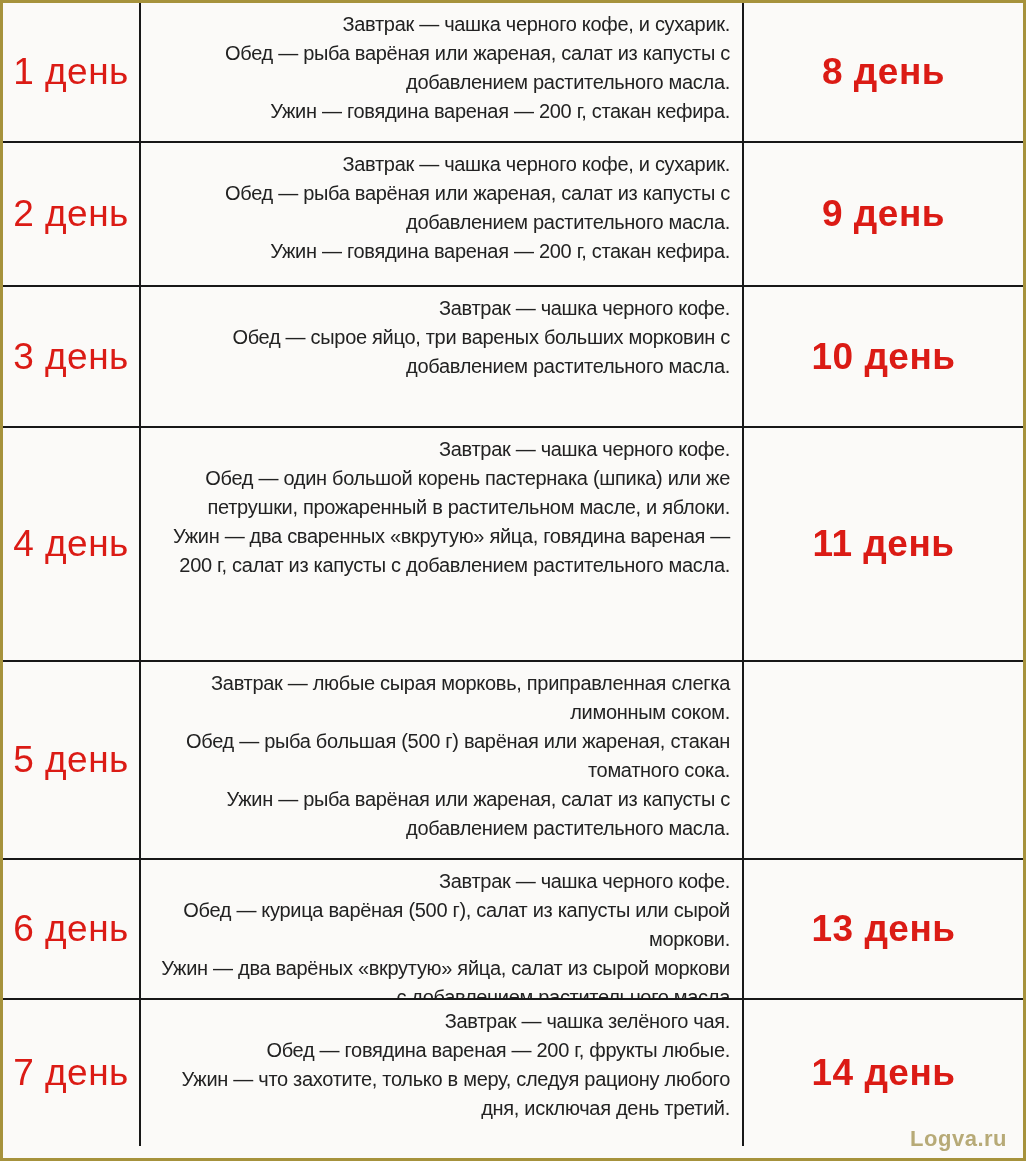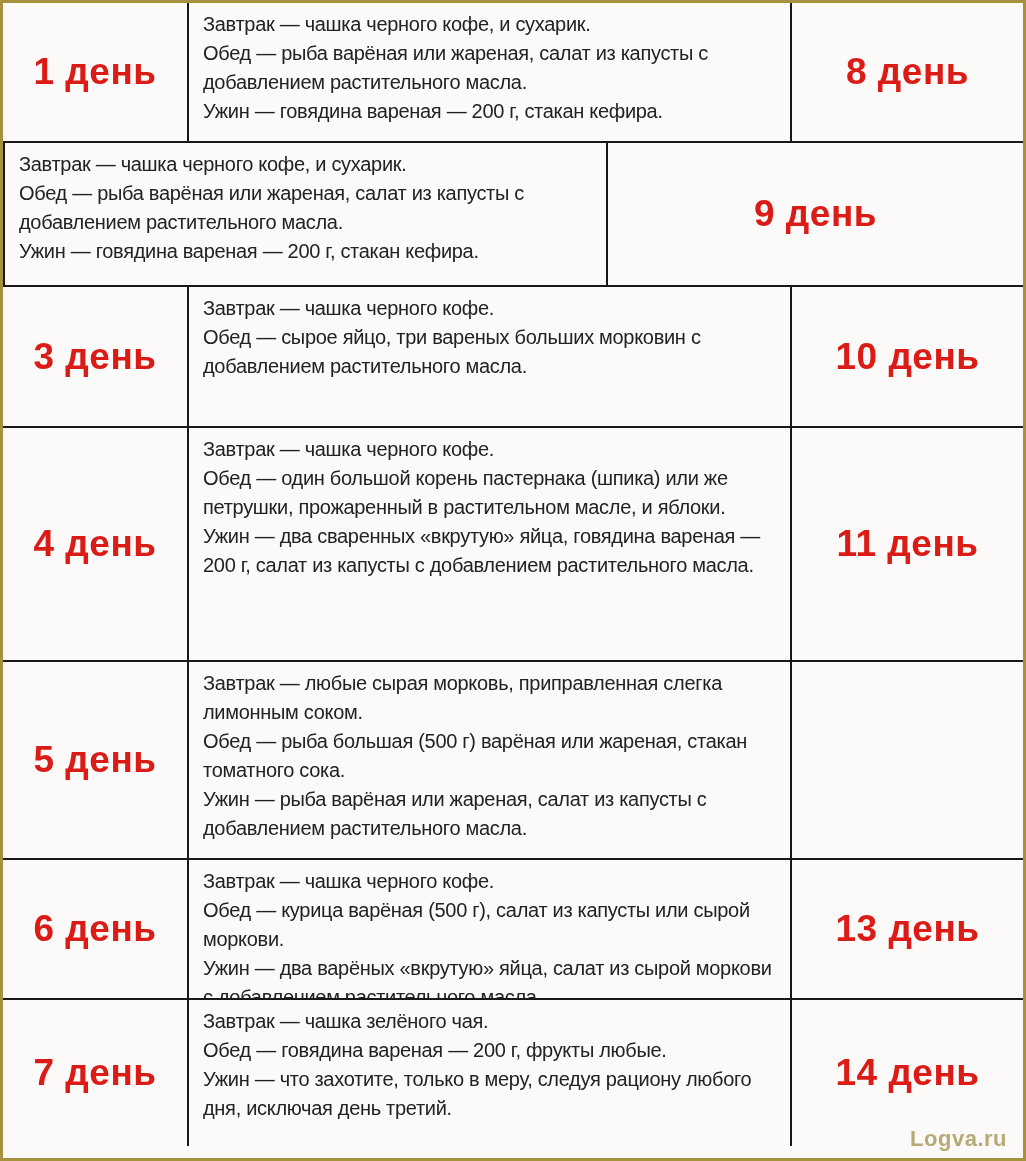--- a/index.html
+++ b/index.html
@@ -22,39 +22,40 @@
     display: flex;
     flex-direction: column;
   }
   .row {
     display: flex;
     flex-shrink: 0;
   }
   .row + .row { border-top: 2px solid #181818; }
   .cell { overflow: hidden; }
   .day-left {
-    width: 184px;
+    width: 136px;
     display: flex;
     align-items: center;
     justify-content: center;
     color: #db1b15;
-    font-weight: bold;
+    font-weight: normal;
     font-size: 37px;
     letter-spacing: 0.5px;
     white-space: nowrap;
   }
   .menu {
     width: 605px;
     border-left: 2px solid #181818;
     border-right: 2px solid #181818;
     padding: 7px 12px 4px 14px;
     color: #222222;
     font-size: 20px;
     line-height: 29px;
     letter-spacing: -0.3px;
+    text-align: right;
   }
   .day-right {
     flex: 1;
     display: flex;
     align-items: center;
     justify-content: center;
     color: #db1b15;
     font-weight: bold;
     font-size: 37px;
     letter-spacing: 0.5px;
@@ -88,20 +89,21 @@
       <div class="cell day-left">1 день</div>
       <div class="cell menu">
         <div class="meal">Завтрак — чашка черного кофе, и сухарик.</div>
         <div class="meal">Обед — рыба варёная или жареная, салат из капусты с добавлением растительного масла.</div>
         <div class="meal">Ужин — говядина вареная — 200 г, стакан кефира.</div>
       </div>
       <div class="cell day-right">8 день</div>
     </div>
 
     <div class="row r1">
+      <div class="cell day-left">2 день</div>
       <div class="cell menu">
         <div class="meal">Завтрак — чашка черного кофе, и сухарик.</div>
         <div class="meal">Обед — рыба варёная или жареная, салат из капусты с добавлением растительного масла.</div>
         <div class="meal">Ужин — говядина вареная — 200 г, стакан кефира.</div>
       </div>
       <div class="cell day-right">9 день</div>
     </div>
 
     <div class="row r2">
       <div class="cell day-left">3 день</div>

